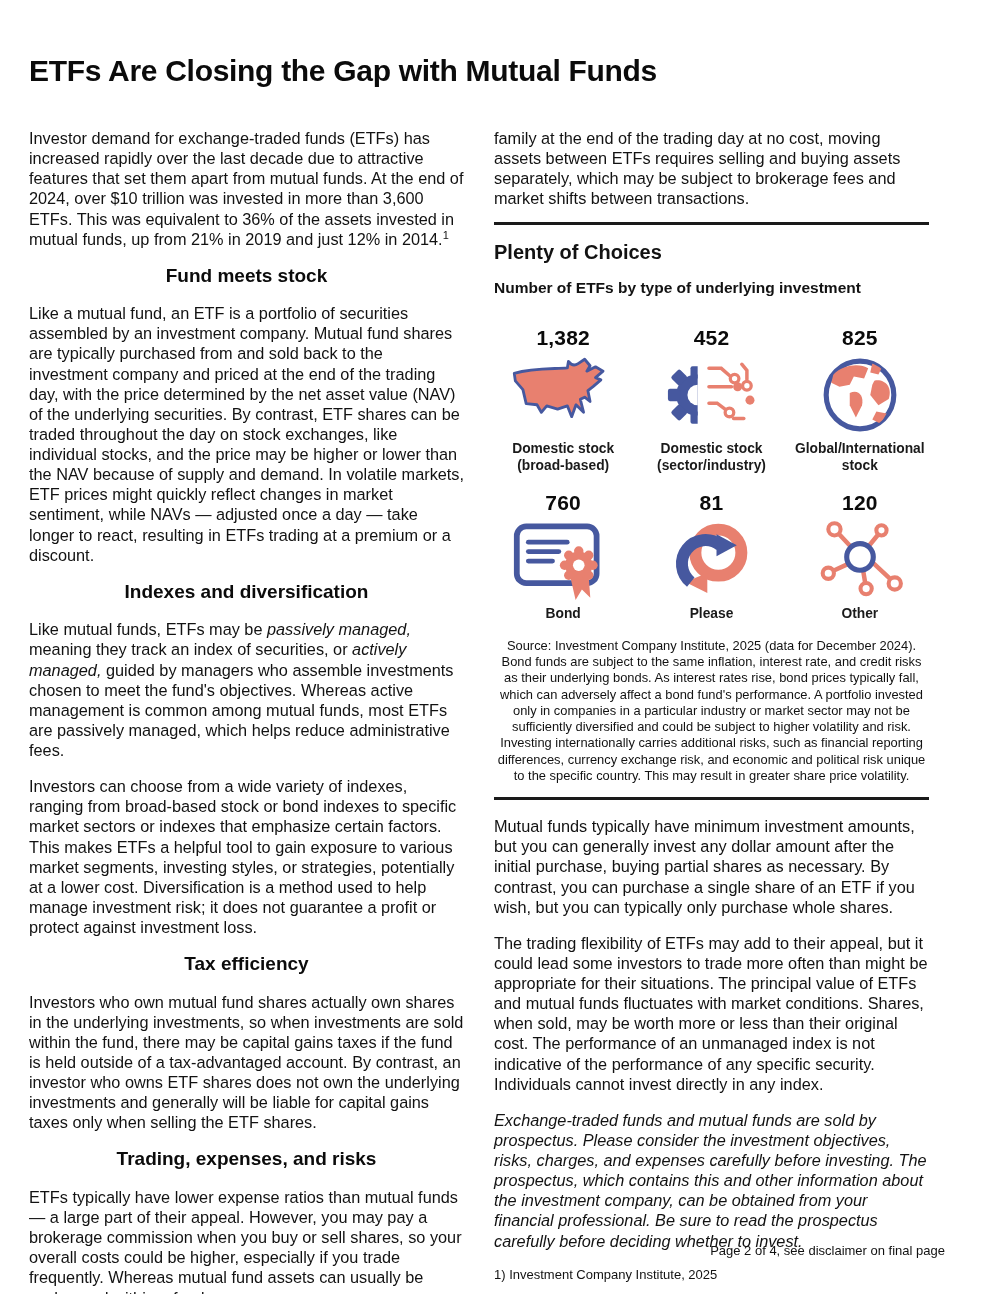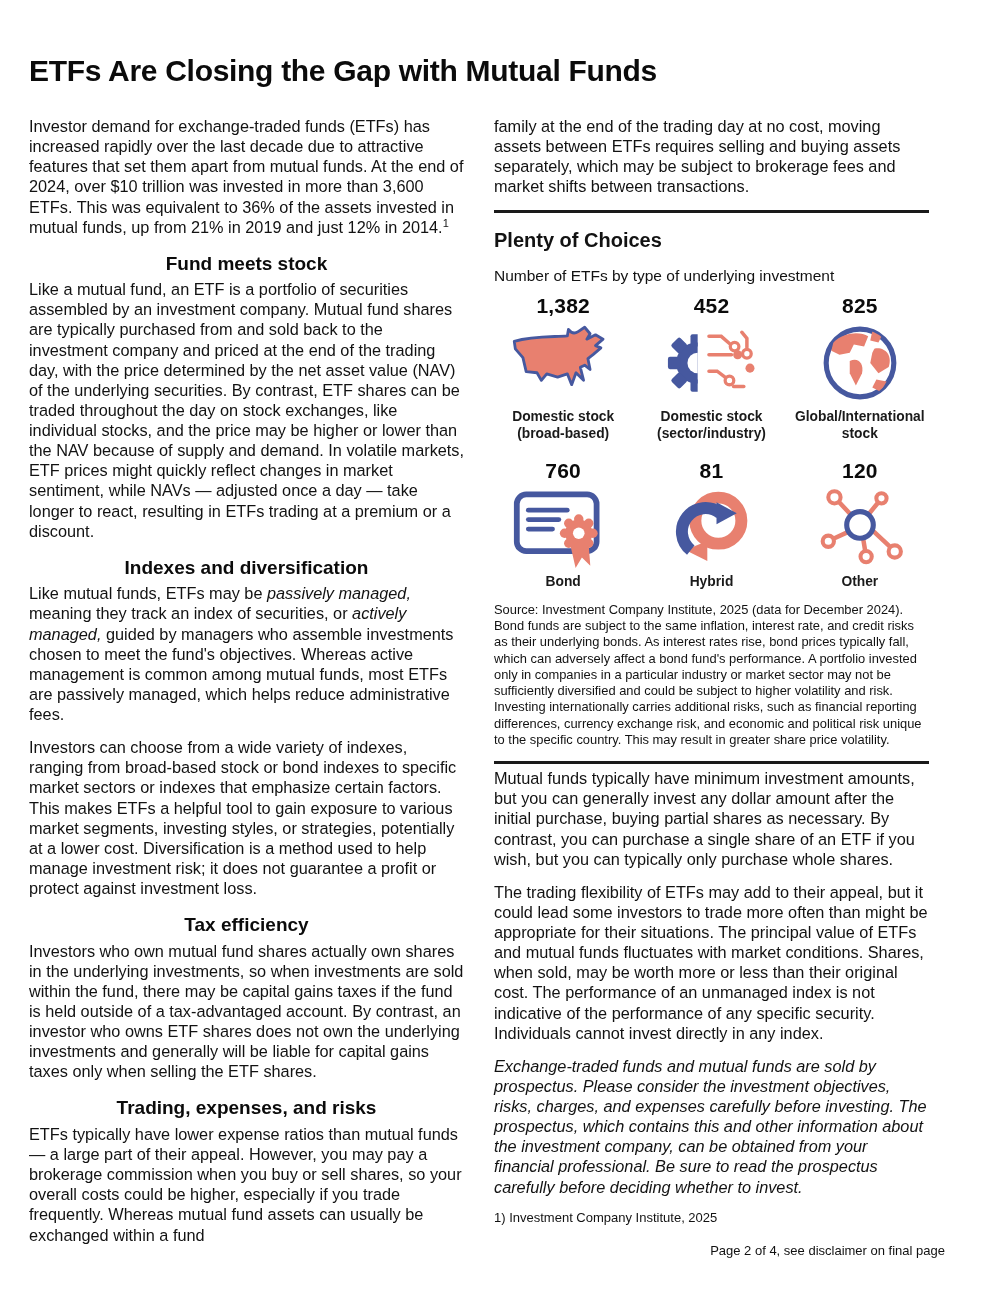--- a/index.html
+++ b/index.html
@@ -10,38 +10,38 @@
     font-family: "Liberation Sans", sans-serif;
     overflow: hidden; position: relative;
   }
   .page { padding: 46px 52px 0 29px; }
   .doc-title {
     font-size: 30px; font-weight: bold; letter-spacing: -0.3px;
     margin: 8px 0 24px 0; color: #0b0b0b;
   }
   .columns { display: flex; gap: 30px; }
   .col { width: 435px; font-size: 16.3px; line-height: 1.235; }
-  .col p { margin: 4px 0 13px 0; }
+  .col p { margin: 16px 0 13px 0; }
   h2.sec {
     font-size: 19px; font-weight: bold; margin: 15px 0 2px 0; color: #0b0b0b; text-align: center;
   }
   sup { font-size: 11px; line-height: 0; }
   em { font-style: italic; }
   .rule { border: none; border-top: 3px solid #1a1a1a; margin: 9px 0 0 0; }
   .plenty-heading { font-size: 20px; font-weight: bold; margin: 15px 0 0 0; }
-  .chart-subtitle { font-size: 15.5px; font-weight: normal; margin: 14px 0 8px 0; }
+  .chart-subtitle { font-size: 15.5px; font-weight: bold; margin: 14px 0 28px 0; }
   .stat-grid {
     display: grid; grid-template-columns: repeat(3, 1fr);
     column-gap: 10px; row-gap: 16px; text-align: center; margin-bottom: 12px;
   }
   .stat-cell { display: flex; flex-direction: column; align-items: center; }
   .stat-value { font-size: 21px; font-weight: bold; color: #0b0b0b; letter-spacing: 0.2px; }
   .stat-icon { height: 84px; display: flex; align-items: center; justify-content: center; margin: 2px 0 4px 0; }
   .stat-label { font-size: 13.8px; font-weight: bold; line-height: 1.18; color: #1a1a1a; }
-  .source-note { font-size: 12.9px; line-height: 1.26; margin: 2px 0 0 0; }
+  .source-note { font-size: 12.9px; line-height: 1.26; margin: 2px 0 0 0; text-align: center; }
   .after-source { margin-top: 13px; }
   .italic-para { font-style: italic; }
   .footnote { font-size: 13px; margin-top: 2px; }
   .page-footer {
     position: absolute; top: 1243px; right: 55px;
     font-size: 13px; color: #111;
   }
 </style>
 </head>
 <body>
@@ -186,21 +186,21 @@
         <div class="stat-cell">
           <div class="stat-value">81</div>
           <div class="stat-icon">
             <svg width="92" height="86" viewBox="0 0 100 92">
               <circle cx="58" cy="38" r="25" stroke="#E8806F" stroke-width="13" fill="none"></circle>
               <polygon points="22,70 46,60 46,82" fill="#E8806F"></polygon>
               <path d="M 28 70 A 25 25 0 1 1 60 30" stroke="#46589F" stroke-width="13" fill="none"></path>
               <polygon points="56,18 56,42 78,30" fill="#46589F"></polygon>
             </svg>
           </div>
-          <div class="stat-label"><span>Hybrid</span></div>
+          <div class="stat-label"><span>Please</span></div>
         </div>
 
         <div class="stat-cell">
           <div class="stat-value">120</div>
           <div class="stat-icon">
             <svg width="92" height="82" viewBox="0 0 90 80">
               <g stroke="#E8806F" stroke-width="4.4" stroke-linecap="round">
                 <line x1="37" y1="28" x2="24" y2="14"></line>
                 <line x1="53" y1="27" x2="62" y2="16"></line>
                 <line x1="57" y1="42" x2="74" y2="58"></line>

